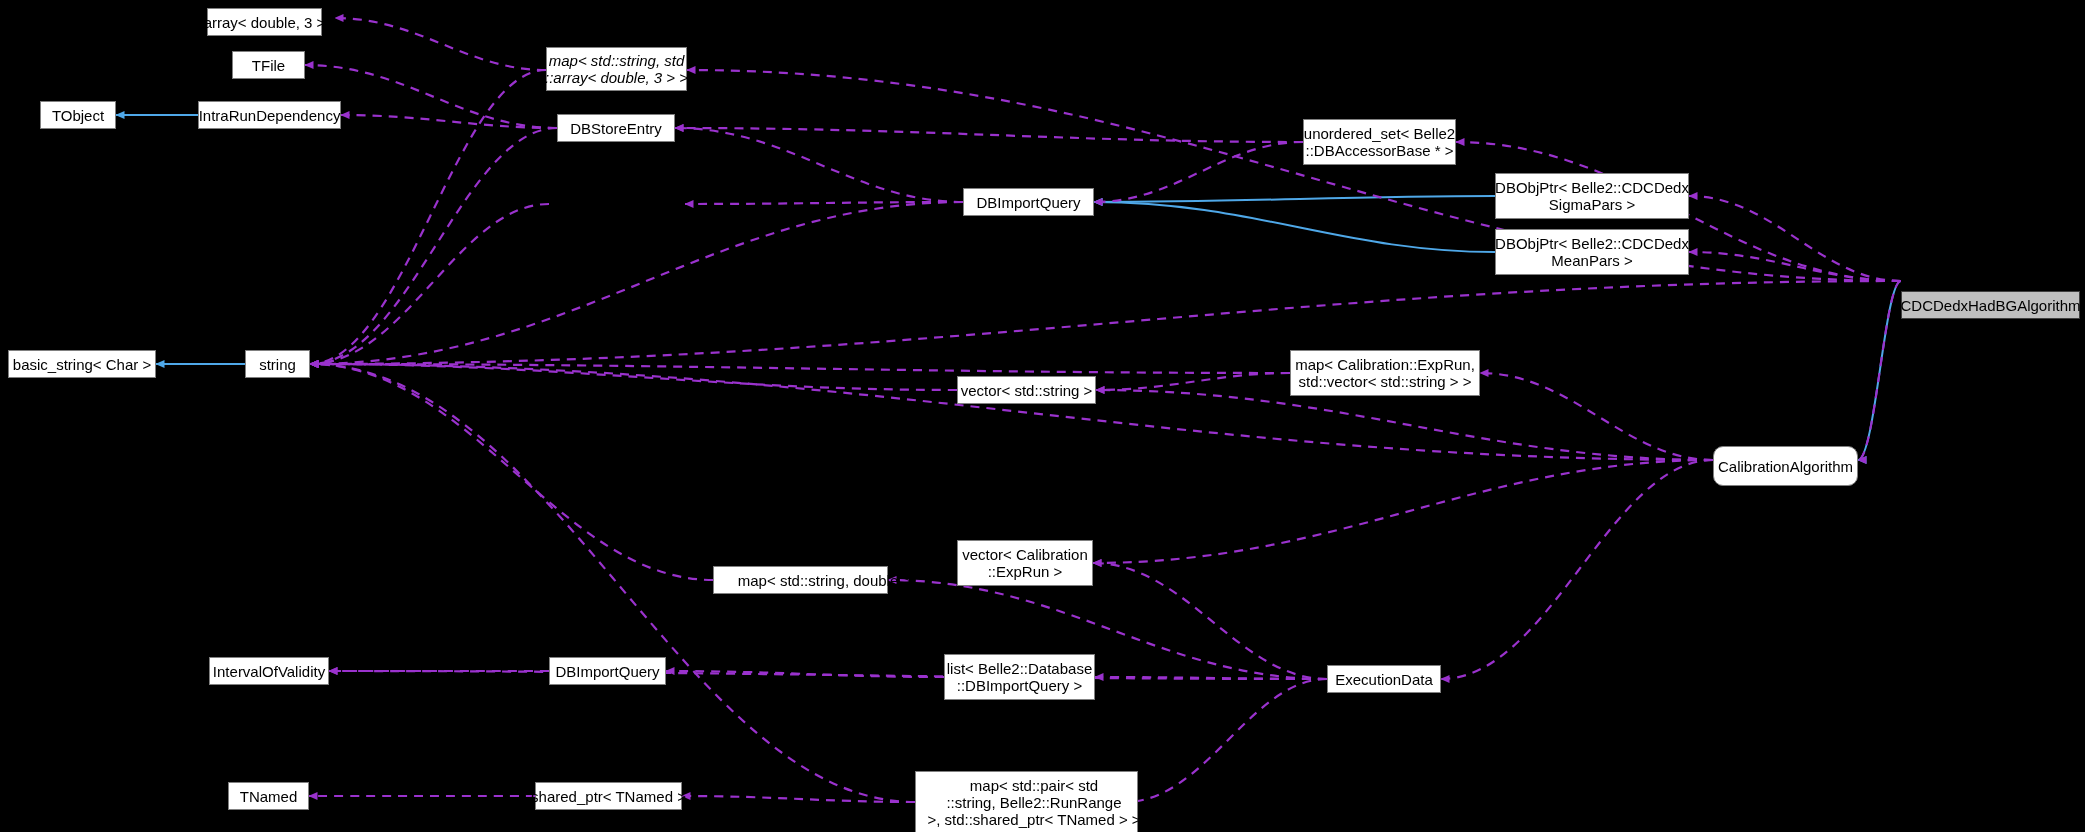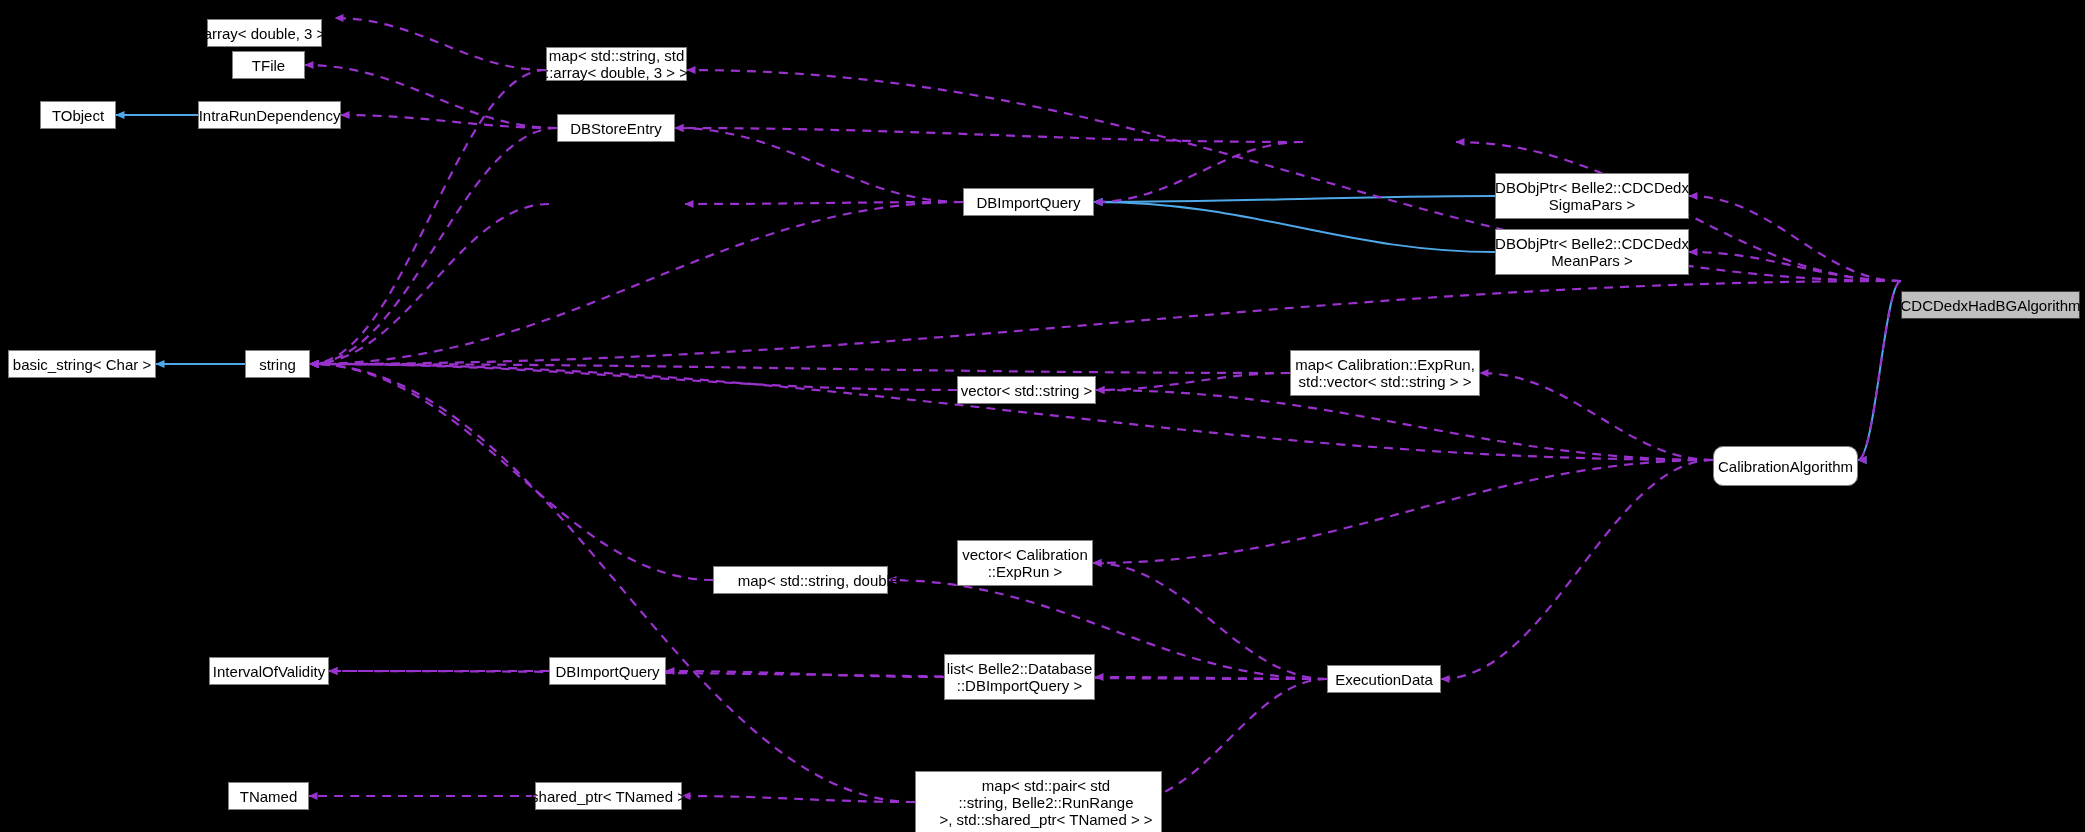--- a/index.html
+++ b/index.html
@@ -91,28 +91,30 @@
       <path d="M1327,679 C1160.18,679 1063.6,580 888,580" fill="none" stroke="#9a32cd" stroke-width="2.2" stroke-dasharray="9,7" marker-end="url(#arrow-usage)"></path>
       <path d="M549,671 C465.4,671 417,671 329,671" fill="none" stroke="#9a32cd" stroke-width="2.2" stroke-dasharray="9,7" marker-end="url(#arrow-usage)"></path>
       <path d="M1327,679 C947.76,679 728.2,671 329,671" fill="none" stroke="#9a32cd" stroke-width="2.2" stroke-dasharray="9,7" marker-end="url(#arrow-usage)"></path>
       <path d="M944,677 C838.36,677 777.2,671 666,671" fill="none" stroke="#9a32cd" stroke-width="2.2" stroke-dasharray="9,7" marker-end="url(#arrow-usage)"></path>
       <path d="M1327,679 C1238.84,679 1187.8,677 1095,677" fill="none" stroke="#9a32cd" stroke-width="2.2" stroke-dasharray="9,7" marker-end="url(#arrow-usage)"></path>
       <path d="M1713,460 C1609.6399999999999,460 1549.8,679 1441,679" fill="none" stroke="#9a32cd" stroke-width="2.2" stroke-dasharray="9,7" marker-end="url(#arrow-usage)"></path>
       <path d="M535,796 C449.12,796 399.4,796 309,796" fill="none" stroke="#9a32cd" stroke-width="2.2" stroke-dasharray="9,7" marker-end="url(#arrow-usage)"></path>
       <path d="M915,802 C826.46,802 775.2,796 682,796" fill="none" stroke="#9a32cd" stroke-width="2.2" stroke-dasharray="9,7" marker-end="url(#arrow-usage)"></path>
       <path d="M1327,679 C1250.24,679 1205.8,802 1125,802" fill="none" stroke="#9a32cd" stroke-width="2.2" stroke-dasharray="9,7" marker-end="url(#arrow-usage)"></path>
     </svg>
-<div class="node" style="left: 207px; top: 19px; width: 115px; height: 28px;">array&lt; double, 3 &gt;</div>
+<div class="node" style="left: 207px; top: 8px; width: 115px; height: 28px;">array&lt; double, 3 &gt;</div>
     <div class="node" style="left: 232px; top: 51px; width: 73px; height: 28px;">TFile</div>
     <div class="node" style="left: 40px; top: 101px; width: 76px; height: 28px;">TObject</div>
     <div class="node" style="left: 198px; top: 101px; width: 143px; height: 28px;">IntraRunDependency</div>
-    <div class="node" style="left: 546px; top: 47px; width: 141px; height: 34px;">map&lt; std::string, std
+    <div class="node" style="left: 546px; top: 47px; width: 141px; height: 44px; font-style: italic;">map&lt; std::string, std
 ::array&lt; double, 3 &gt; &gt;</div>
     <div class="node" style="left: 557px; top: 114px; width: 118px; height: 28px;">DBStoreEntry</div>
     <div class="node" style="left: 963px; top: 188px; width: 131px; height: 28px;">DBImportQuery</div>
+    <div class="node" style="left: 1303px; top: 119px; width: 153px; height: 46px;">unordered_set&lt; Belle2
+::DBAccessorBase * &gt;</div>
     <div class="node" style="left: 1495px; top: 173px; width: 194px; height: 46px;">DBObjPtr&lt; Belle2::CDCDedx
 SigmaPars &gt;</div>
     <div class="node" style="left: 1495px; top: 229px; width: 194px; height: 46px;">DBObjPtr&lt; Belle2::CDCDedx
 MeanPars &gt;</div>
     <div class="node current" style="left: 1901px; top: 267px; width: 179px; height: 28px;">CDCDedxHadBGAlgorithm</div>
     <div class="node" style="left: 8px; top: 350px; width: 148px; height: 28px;">basic_string&lt; Char &gt;</div>
     <div class="node" style="left: 245px; top: 350px; width: 65px; height: 28px;">string</div>
     <div class="node" style="left: 957px; top: 376px; width: 139px; height: 28px;">vector&lt; std::string &gt;</div>
     <div class="node" style="left: 1290px; top: 350px; width: 190px; height: 46px;">map&lt; Calibration::ExpRun,
 std::vector&lt; std::string &gt; &gt;</div>
@@ -120,16 +122,16 @@
     <div class="node" style="left: 957px; top: 540px; width: 136px; height: 46px;">vector&lt; Calibration
 ::ExpRun &gt;</div>
     <div class="node" style="left: 713px; top: 566px; width: 175px; height: 28px; padding-left: 48px;">map&lt; std::string, double &gt;</div>
     <div class="node" style="left: 209px; top: 657px; width: 120px; height: 28px;">IntervalOfValidity</div>
     <div class="node" style="left: 549px; top: 657px; width: 117px; height: 28px;">DBImportQuery</div>
     <div class="node" style="left: 944px; top: 654px; width: 151px; height: 46px;">list&lt; Belle2::Database
 ::DBImportQuery &gt;</div>
     <div class="node" style="left: 1327px; top: 665px; width: 114px; height: 28px;">ExecutionData</div>
     <div class="node" style="left: 228px; top: 782px; width: 81px; height: 28px;">TNamed</div>
     <div class="node" style="left: 535px; top: 782px; width: 147px; height: 28px;">shared_ptr&lt; TNamed &gt;</div>
-    <div class="node" style="left: 915px; top: 771px; width: 247px; height: 62px; padding-left: 15px;">map&lt; std::pair&lt; std
+    <div class="node" style="left: 915px; top: 771px; width: 223px; height: 62px; padding-left: 15px;">map&lt; std::pair&lt; std
 ::string, Belle2::RunRange
 &gt;, std::shared_ptr&lt; TNamed &gt; &gt;</div>
   </div>
 
 </body></html>

